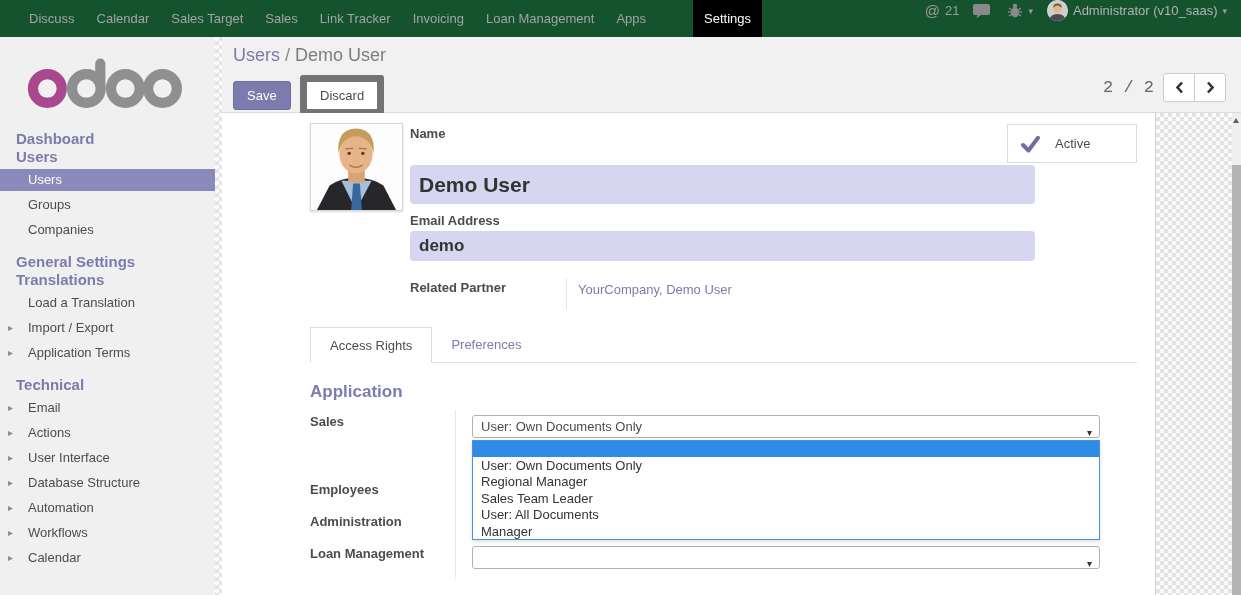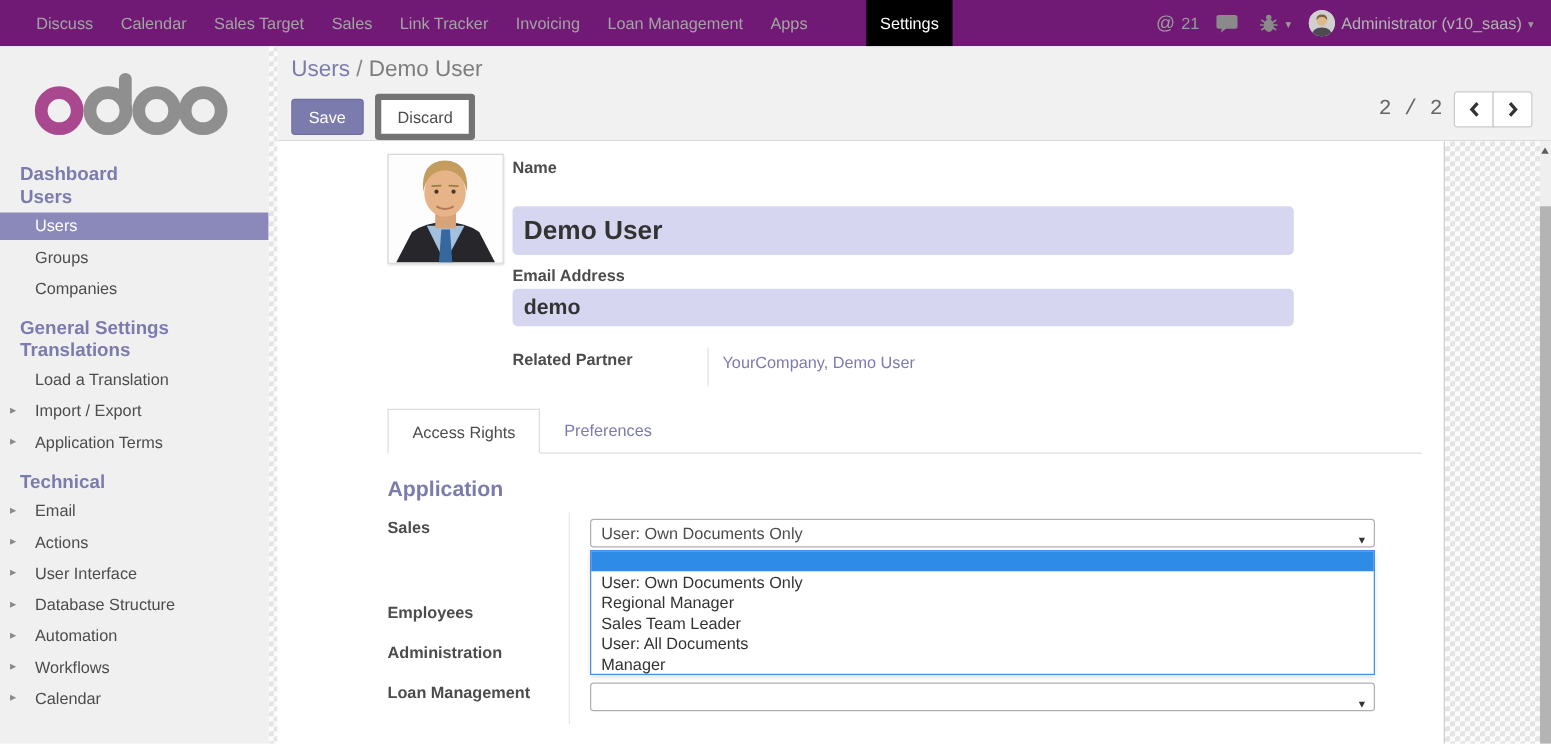--- a/index.html
+++ b/index.html
@@ -1,22 +1,22 @@
 <!DOCTYPE html>
 <html><head>
 <meta charset="utf-8">
 <style>
   * { margin:0; padding:0; box-sizing:border-box; }
   html,body { width:1241px; height:595px; overflow:hidden; }
   body { font-family:"Liberation Sans", sans-serif; background:#fff; }
   #app { position:relative; width:1241px; height:595px; background:#fff; }
 
   
-  .topbar { position:absolute; left:0; top:0; width:1241px; height:37px; background:#701a75;
-            display:flex; align-items:center; justify-content:space-between; }
+  .topbar { position:absolute; left:0; top:0; width:1241px; height:37px; background:#14532d;
+            display:flex; align-items:flex-start; justify-content:space-between; }
   .tb-left { display:flex; align-items:stretch; padding-left:18px; }
   .tb-item { color:#a4a4a4; font-size:13px; line-height:37px; padding:0 11px; cursor:pointer; white-space:nowrap; }
   .tb-item.active { background:#000; color:#fff;margin-left:36px; }
   .tb-right { display:flex; align-items:center; gap:14px; padding-right:14px; color:#9c9c9c; font-size:13px; }
   .tb-group { display:flex; align-items:center; gap:5px; cursor:pointer; }
   .tb-caret { font-size:9px; color:#9c9c9c; }
   .tb-avatar { width:21px; height:21px; border-radius:50%; overflow:hidden; background:#d8d8d8; }
   .mention-at { font-size:15px; }
 
   
@@ -38,21 +38,21 @@
   .divider-checker { position:absolute; left:215px; top:37px; width:7px; height:558px; }
 
   
   .cpanel { position:absolute; left:222px; top:37px; width:1019px; height:76px; background:#f1f1f1; border-bottom:1px solid #dcdcdc; }
   .breadcrumb { position:absolute; left:11px; top:8px; font-size:18px; }
   .breadcrumb .bc-link { color:#7C7BAD; cursor:pointer; }
   .breadcrumb .bc-sep { color:#888; }
   .breadcrumb .bc-cur { color:#7d7d7d; }
   .btn { display:inline-block; font-size:13px; border-radius:3px; padding:6px 13px; cursor:pointer; }
   .btn-save { background:#7C7BAD; border:1px solid #6f6da5; color:#fff; }
-  .btn-discard { background:#fff; border:5px solid #737373; color:#4c4c4c; margin-left:5px; }
+  .btn-discard { background:#fff; border:7px solid #737373; color:#4c4c4c; margin-left:5px; }
   .cp-buttons { position:absolute; left:11px; top:38px; }
   .pager { position:absolute; right:15px; top:36px; display:flex; align-items:center; }
   .pager-count { font-size:17px; color:#666; margin-right:9px;font-family:Liberation Mono, monospace; }
   .pager-btn { width:32px; height:29px; background:#fff; border:1px solid #ccc; display:flex; align-items:center; justify-content:center; cursor:pointer; }
   .pager-btn.prev { border-radius:3px 0 0 3px; }
   .pager-btn.next { border-radius:0 3px 3px 0; margin-left:-1px; }
 
   
   .sheet { position:absolute; left:222px; top:113px; width:933px; height:482px; background:#fff; }
   .checker-right { position:absolute; left:1155px; top:113px; width:77px; height:482px; border-left:1px solid #cfcfcf; }
@@ -228,20 +228,28 @@
         <circle cx="53" cy="30" r="1.7" fill="#45382b"></circle>
         <path d="M35 25.5 L43 25" stroke="#9a7a48" stroke-width="1.4" fill="none"></path>
         <path d="M49 25 L57 25.5" stroke="#9a7a48" stroke-width="1.4" fill="none"></path>
         <path d="M39 42 Q46 46.5 53 42" stroke="#b07a52" stroke-width="1.6" fill="none"></path>
       </svg>
     </div>
 
     <div class="fld-label" style="left:188px; top:13px;">Name</div>
     <input class="inp inp-name" type="text" value="Demo User" style="">
 
+    <div class="active-box">
+      <span style="display:flex;">
+        <svg width="21" height="18" viewBox="0 0 21 18">
+            <path d="M3 10 L8.5 15.5 L18 2.8" fill="none" stroke="#6f6da8" stroke-width="4" stroke-linecap="round" stroke-linejoin="round"></path>
+          </svg>
+      </span>
+      <span class="active-label">Active</span>
+    </div>
 
     <div class="fld-label" style="left:188px; top:100px;">Email Address</div>
     <input class="inp inp-email" type="text" value="demo" style="">
 
     <div class="fld-label" style="left:188px; top:167px;">Related Partner</div>
     <div class="rp-sep"></div>
     <div class="rp-value">YourCompany, Demo User</div>
 
     <div class="tabbar">
       <div class="tab active">Access Rights</div>

